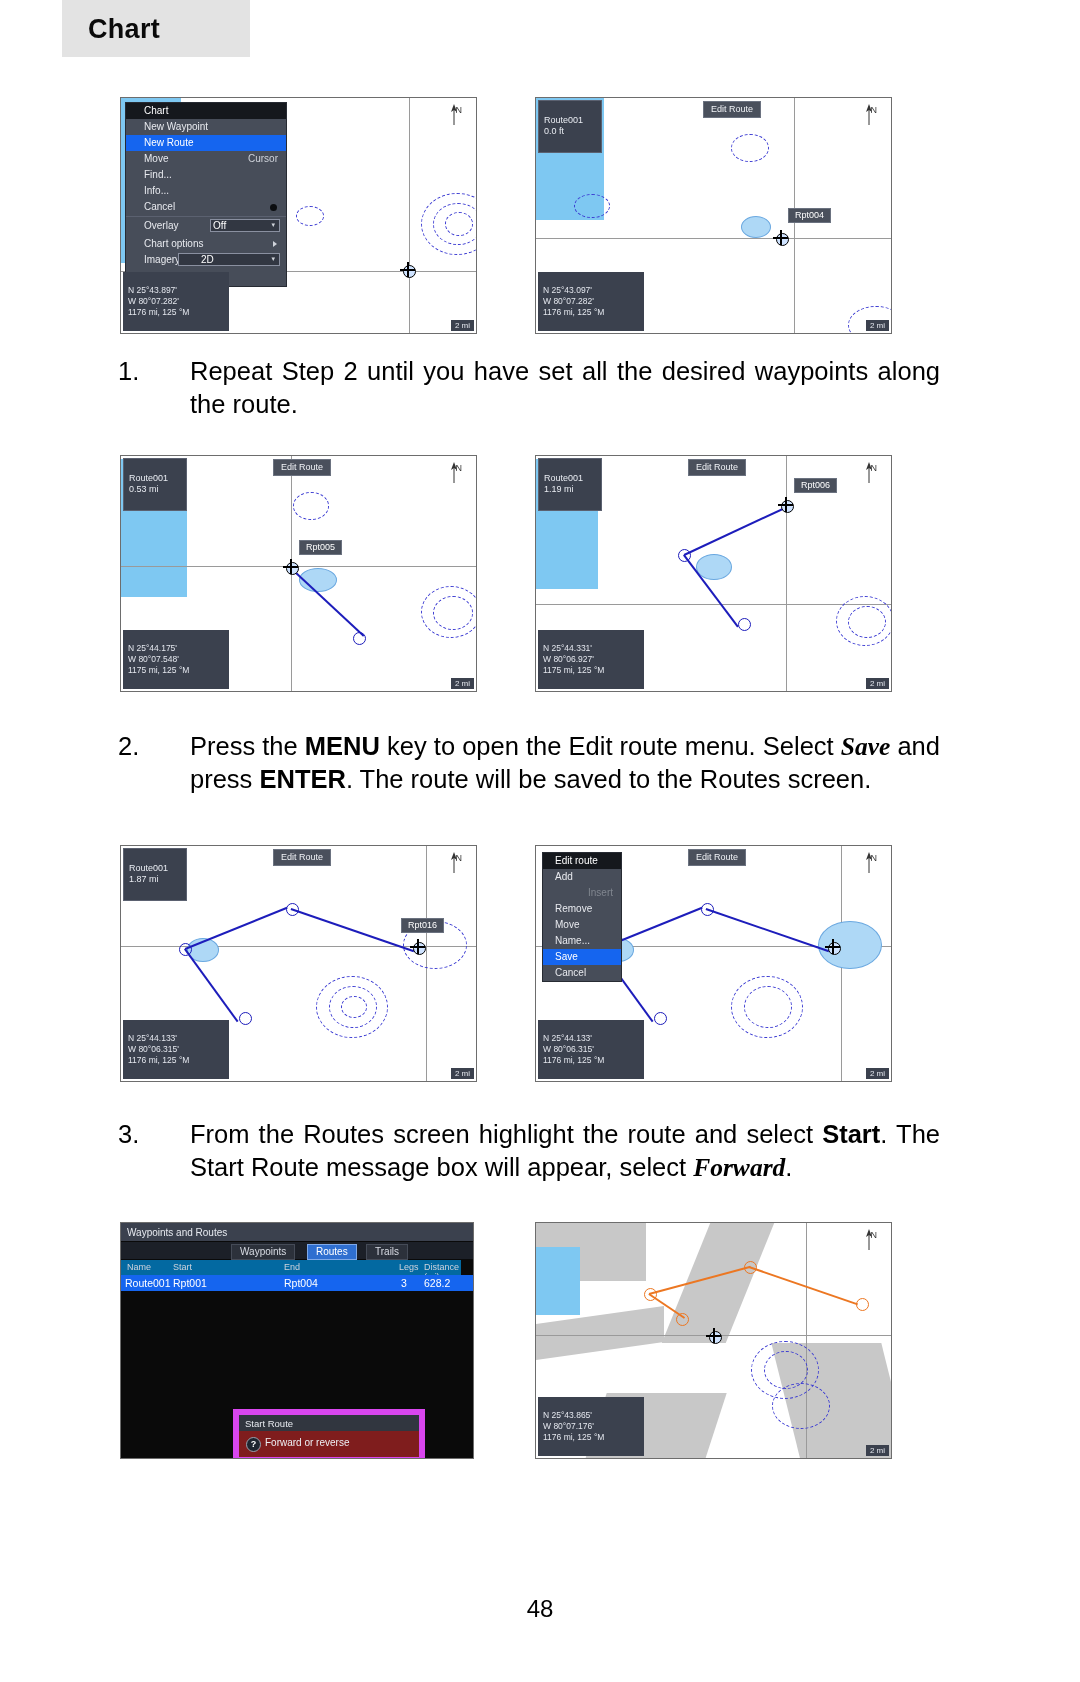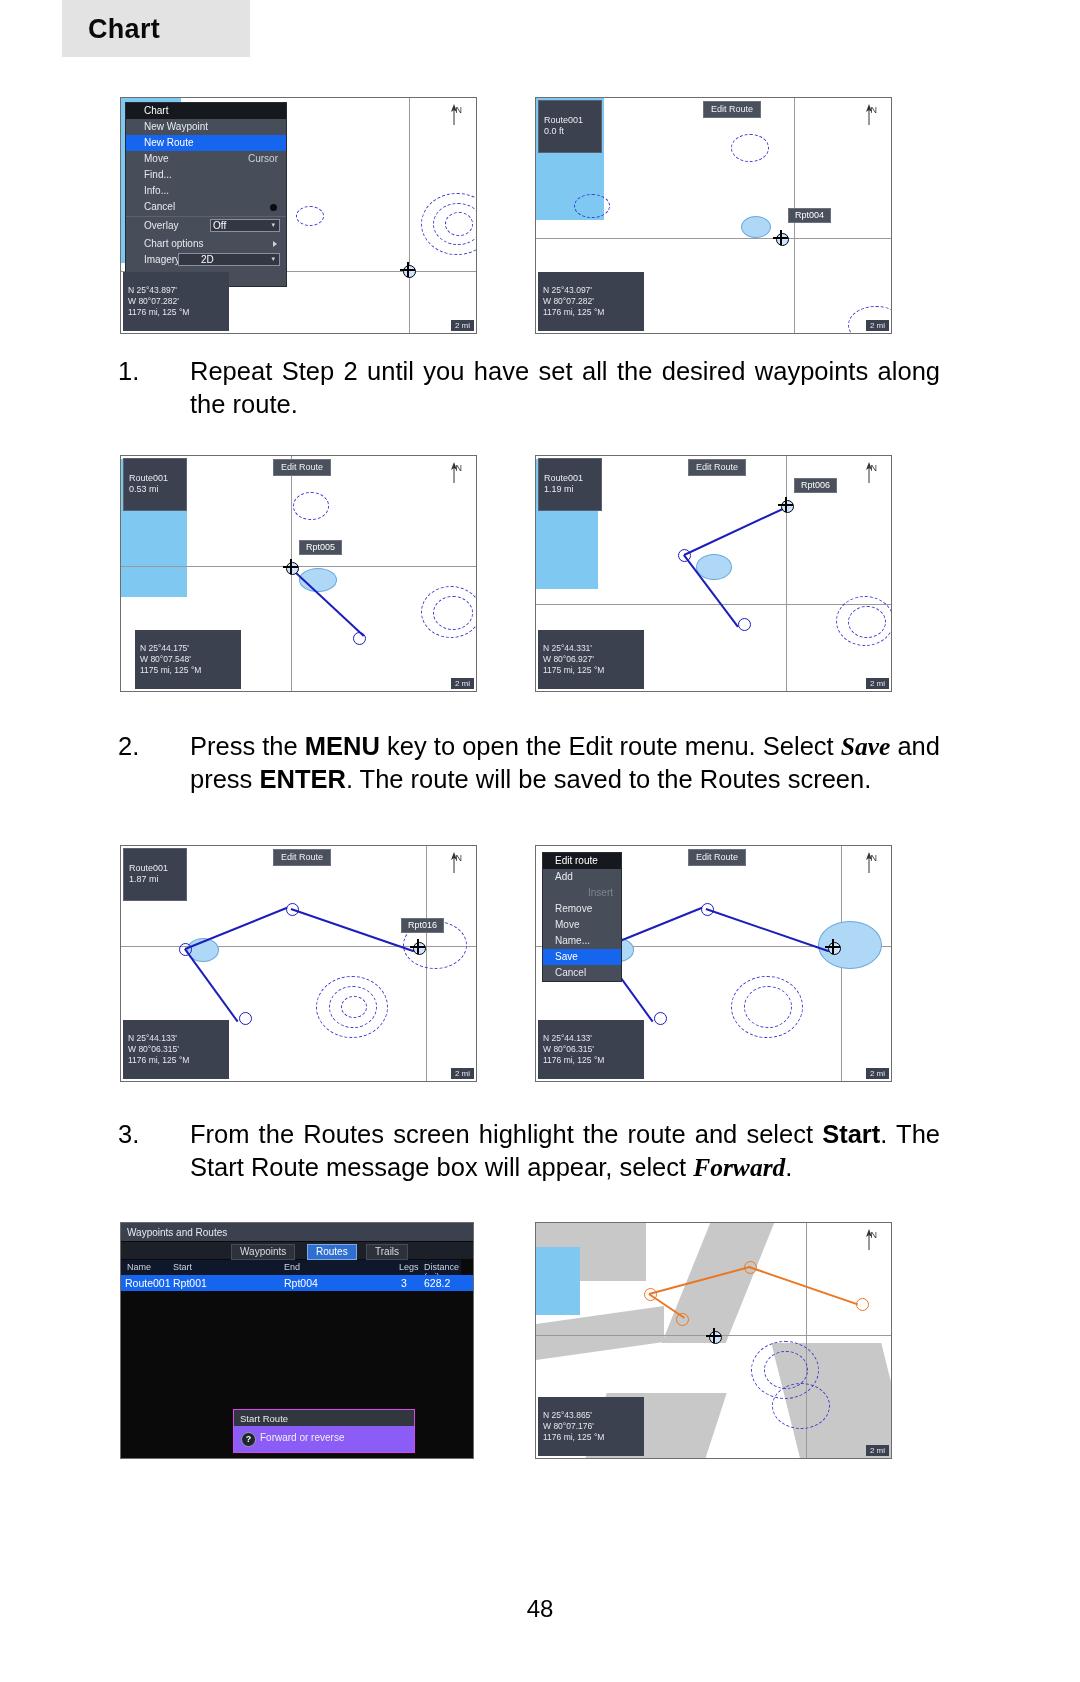--- a/index.html
+++ b/index.html
@@ -78,25 +78,25 @@
   .menu .combo .cv{position:absolute;right:4px;top:1px;color:#cfd3da;font-size:7px;}
   .menu .sep{height:1px;background:#5b6170;margin:1px 0;}
   
   .wr{position:absolute;background:#0a0a0a;border:1px solid #6d6d6d;overflow:hidden;}
   .wr-title{position:absolute;left:0;top:0;right:0;height:18px;background:#3b414e;
       color:#e7eaf0;font-size:10px;padding:4px 0 0 6px;box-sizing:border-box;}
   .wr-tabs{position:absolute;top:19px;left:0;right:0;height:17px;background:#1c2028;}
   .wr-tab{position:absolute;top:2px;font-size:10px;color:#d8dce4;background:#2c313b;
       padding:1px 8px 2px 8px;border:1px solid #454b57;}
   .wr-tab.active{background:#2f6fd0;color:#fff;border-color:#7fa9e8;}
-  .wr-head{position:absolute;left:0;right:12px;height:15px;background:#0f172a;color:#cdd2dc;font-size:9px;}
+  .wr-head{position:absolute;left:0;right:12px;height:15px;background:#0369a1;color:#cdd2dc;font-size:9px;}
   .wr-head span{position:absolute;top:2px;}
   .wr-row{position:absolute;left:0;right:0;height:16px;background:#1565ef;color:#fff;font-size:10.5px;}
   .wr-row span{position:absolute;top:2px;}
-  .msgbox{position:absolute;background:#8b5cf6;border:1px solid #d946ef;}
+  .msgbox{position:absolute;background:#7f1d1d;border:6px solid #d946ef;}
   .msg-t{position:absolute;left:0;top:0;right:0;height:16px;background:#31363f;
       color:#e7eaf0;font-size:9.5px;padding:3px 0 0 6px;box-sizing:border-box;}
   .msg-b{position:absolute;left:0;top:16px;right:0;bottom:0;color:#eef0f4;font-size:10px;}
   .msg-ic{position:absolute;left:7px;top:6px;width:13px;height:13px;border-radius:50%;
       background:#1f2630;border:1px solid #9aa1ad;color:#fff;font-size:9px;
       text-align:center;line-height:13px;font-weight:bold;}
   .msg-tx{position:absolute;left:26px;top:6px;}
   
   .pageno{position:absolute;left:0;right:0;top:1595px;text-align:center;
       font-size:24px;color:#000;}
@@ -209,21 +209,21 @@
     <span style="display:block;">0.53 mi</span>
   </div>
   <div class="btn-tab" style="left:152px;top:3px;"><span>Edit Route</span></div>
   <div class="northrose" style="right:14px;top:4px;">
     <svg width="14" height="24" viewBox="0 0 14 24">
         <polygon points="7,2 10,10 7,8 4,10" fill="#333"></polygon>
         <line x1="7" y1="8" x2="7" y2="23" stroke="#333" stroke-width="1"></line>
       </svg>
     <div style="margin-top:-22px;margin-left:9px;">N</div>
   </div>
-  <div class="coordbox" style="left:14px;bottom:2px;width:96px;">
+  <div class="coordbox" style="left:2px;bottom:2px;width:96px;">
     <span>N  25°44.175'
 W  80°07.548'</span>
     <span style="display:block;">1175 mi, 125 °M</span>
   </div>
   <div class="scalebox" style="bottom:2px;"><span>2 mi</span></div>
 </div>
 
 <div class="shot" style="left:535px;top:455px;width:355px;height:235px;">
   <div class="mapbg"></div>
   <div class="land" style="left:0;top:3px;width:62px;height:130px;"></div>

